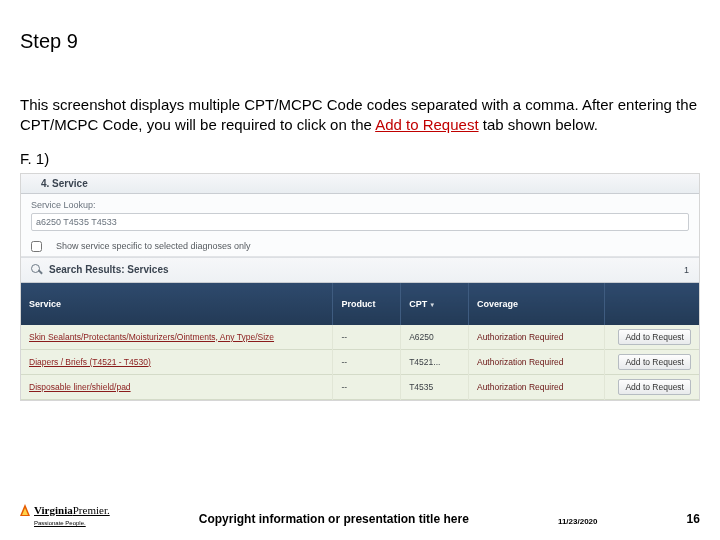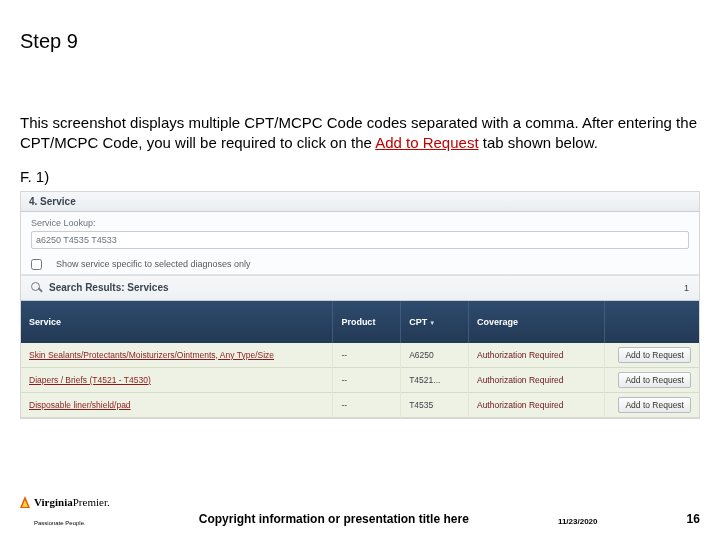--- a/index.html
+++ b/index.html
@@ -8,21 +8,21 @@
     height: 540px;
     background: #fff;
     font-family: Arial, Helvetica, sans-serif;
     position: relative;
     padding: 30px 20px 0 20px;
     color: #000;
   }
   .step-title {
     font-size: 20px;
     font-weight: normal;
-    margin-bottom: 60px;
+    margin-bottom: 42px;
   }
   .desc {
     font-size: 15px;
     line-height: 1.35;
     margin-bottom: 14px;
   }
   .link-text {
     color: #c00000;
     text-decoration: underline;
   }
@@ -33,21 +33,21 @@
 
   .app {
     border: 1px solid #d6d6d6;
     font-size: 9px;
     color: #555a5f;
     background: #fff;
   }
   .section-hdr {
     background: linear-gradient(#f6f7f9,#e9edf1);
     border-bottom: 1px solid #c9cdd2;
-    padding: 4px 8px;
+    padding: 4px 20px;
     font-size: 10px;
     font-weight: bold;
     color: #3a4450;
   }
   .lookup-area {
     padding: 6px 10px 2px 10px;
     background: #fbfcfd;
     border-bottom: 1px solid #e2e4e7;
   }
   .lookup-label {
@@ -137,22 +137,23 @@
     cursor:pointer;
   }
   td.actions { text-align:right; white-space:nowrap; }
 
   .footer {
     position:absolute; bottom:14px; left:20px; right:20px;
     display:flex; align-items:flex-end; justify-content:space-between;
     font-size:8px; font-weight:bold; color:#000;
   }
   .logo-blk {
-    display:flex; flex-direction:column; align-items:flex-start; gap:12px;
+    display:flex; flex-direction:column; align-items:flex-start; gap:4px;
     font-weight:bold;
+    text-decoration:underline;
   }
   .logo-row { display:flex; align-items:center; gap:4px; }
   .flame {
     width:0; height:0;
     border-left:5px solid transparent;
     border-right:5px solid transparent;
     border-bottom:12px solid #e55b00;
     position:relative;
   }
   .flame::after{

